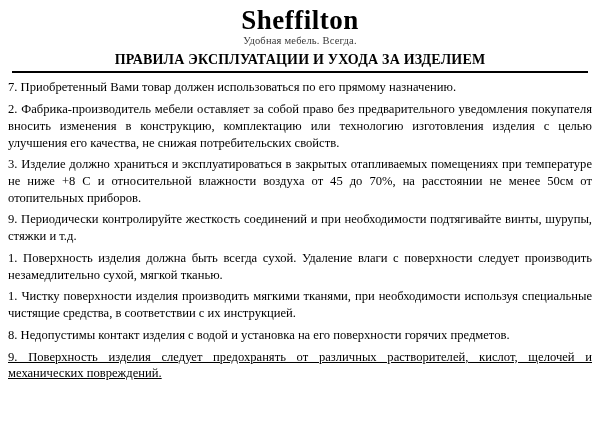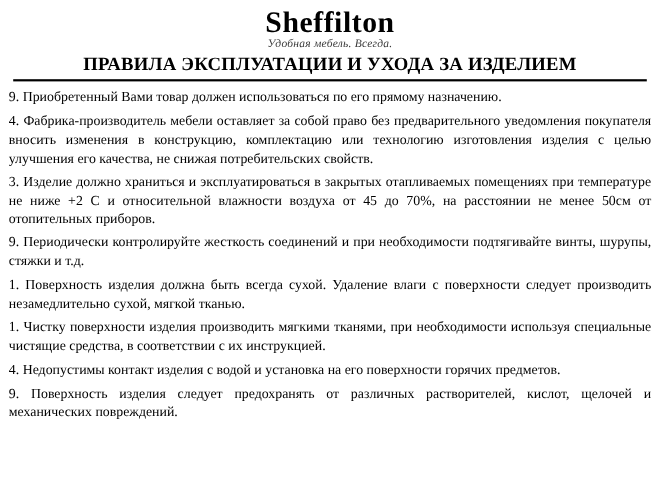--- a/index.html
+++ b/index.html
@@ -32,30 +32,29 @@
     color: #000000;
     line-height: 1.05;
   }
   .brand-tagline {
     font-family: "Liberation Serif", serif;
     font-size: 10.5px;
     color: #3a3a3a;
     letter-spacing: 0.2px;
     margin-top: 1px;
     margin-bottom: 2px;
-    font-style: italic;
   }
   .title-wrap {
     text-align: center;
     margin-top: 4px;
     padding: 0 10px;
   }
   .doc-title {
     font-family: "Liberation Serif", serif;
-    font-size: 17px;
+    font-size: 14px;
     font-weight: bold;
     color: #000000;
     letter-spacing: 0.2px;
     display: inline-block;
     line-height: 1.1;
   }
   .rule {
     width: 96%;
     margin: 3px auto 0 auto;
     border: none;
@@ -67,42 +66,43 @@
     font-size: 12.6px;
     line-height: 1.33;
     color: #000000;
     text-align: justify;
   }
   .para {
     margin: 0 0 5px 0;
   }
   .para:last-child {
     margin-bottom: 0;
+    text-decoration: underline;
   }
 </style>
 </head>
 <body>
 
 <div class="page">
 
   <div class="brand">
     <div class="brand-name">Sheffilton</div>
     <div class="brand-tagline">Удобная мебель. Всегда.</div>
   </div>
 
   <div class="title-wrap">
     <div class="doc-title">ПРАВИЛА ЭКСПЛУАТАЦИИ И УХОДА ЗА ИЗДЕЛИЕМ</div>
   </div>
   <hr class="rule">
 
   <div class="body-text">
-    <p class="para">9. Приобретенный Вами товар должен использоваться по его прямому назначению.</p>
-    <p class="para">4. Фабрика-производитель мебели оставляет за собой право без предварительного уведомления покупателя вносить изменения в конструкцию, комплектацию или технологию изготовления изделия с целью улучшения его качества, не снижая потребительских свойств.</p>
-    <p class="para">3. Изделие должно храниться и эксплуатироваться в закрытых отапливаемых помещениях при температуре не ниже +2 С и относительной влажности воздуха от 45 до 70%, на расстоянии не менее 50см от отопительных приборов.</p>
+    <p class="para">7. Приобретенный Вами товар должен использоваться по его прямому назначению.</p>
+    <p class="para">2. Фабрика-производитель мебели оставляет за собой право без предварительного уведомления покупателя вносить изменения в конструкцию, комплектацию или технологию изготовления изделия с целью улучшения его качества, не снижая потребительских свойств.</p>
+    <p class="para">3. Изделие должно храниться и эксплуатироваться в закрытых отапливаемых помещениях при температуре не ниже +8 С и относительной влажности воздуха от 45 до 70%, на расстоянии не менее 50см от отопительных приборов.</p>
     <p class="para">9. Периодически контролируйте жесткость соединений и при необходимости подтягивайте винты, шурупы, стяжки и т.д.</p>
     <p class="para">1. Поверхность изделия должна быть всегда сухой. Удаление влаги с поверхности следует производить незамедлительно сухой, мягкой тканью.</p>
     <p class="para">1. Чистку поверхности изделия производить мягкими тканями, при необходимости используя специальные чистящие средства, в соответствии с их инструкцией.</p>
-    <p class="para">4. Недопустимы контакт изделия с водой и установка на его поверхности горячих предметов.</p>
+    <p class="para">8. Недопустимы контакт изделия с водой и установка на его поверхности горячих предметов.</p>
     <p class="para">9. Поверхность изделия следует  предохранять от различных растворителей, кислот, щелочей и механических повреждений.</p>
 
   </div>
 
 </div>
 
 </body></html>

